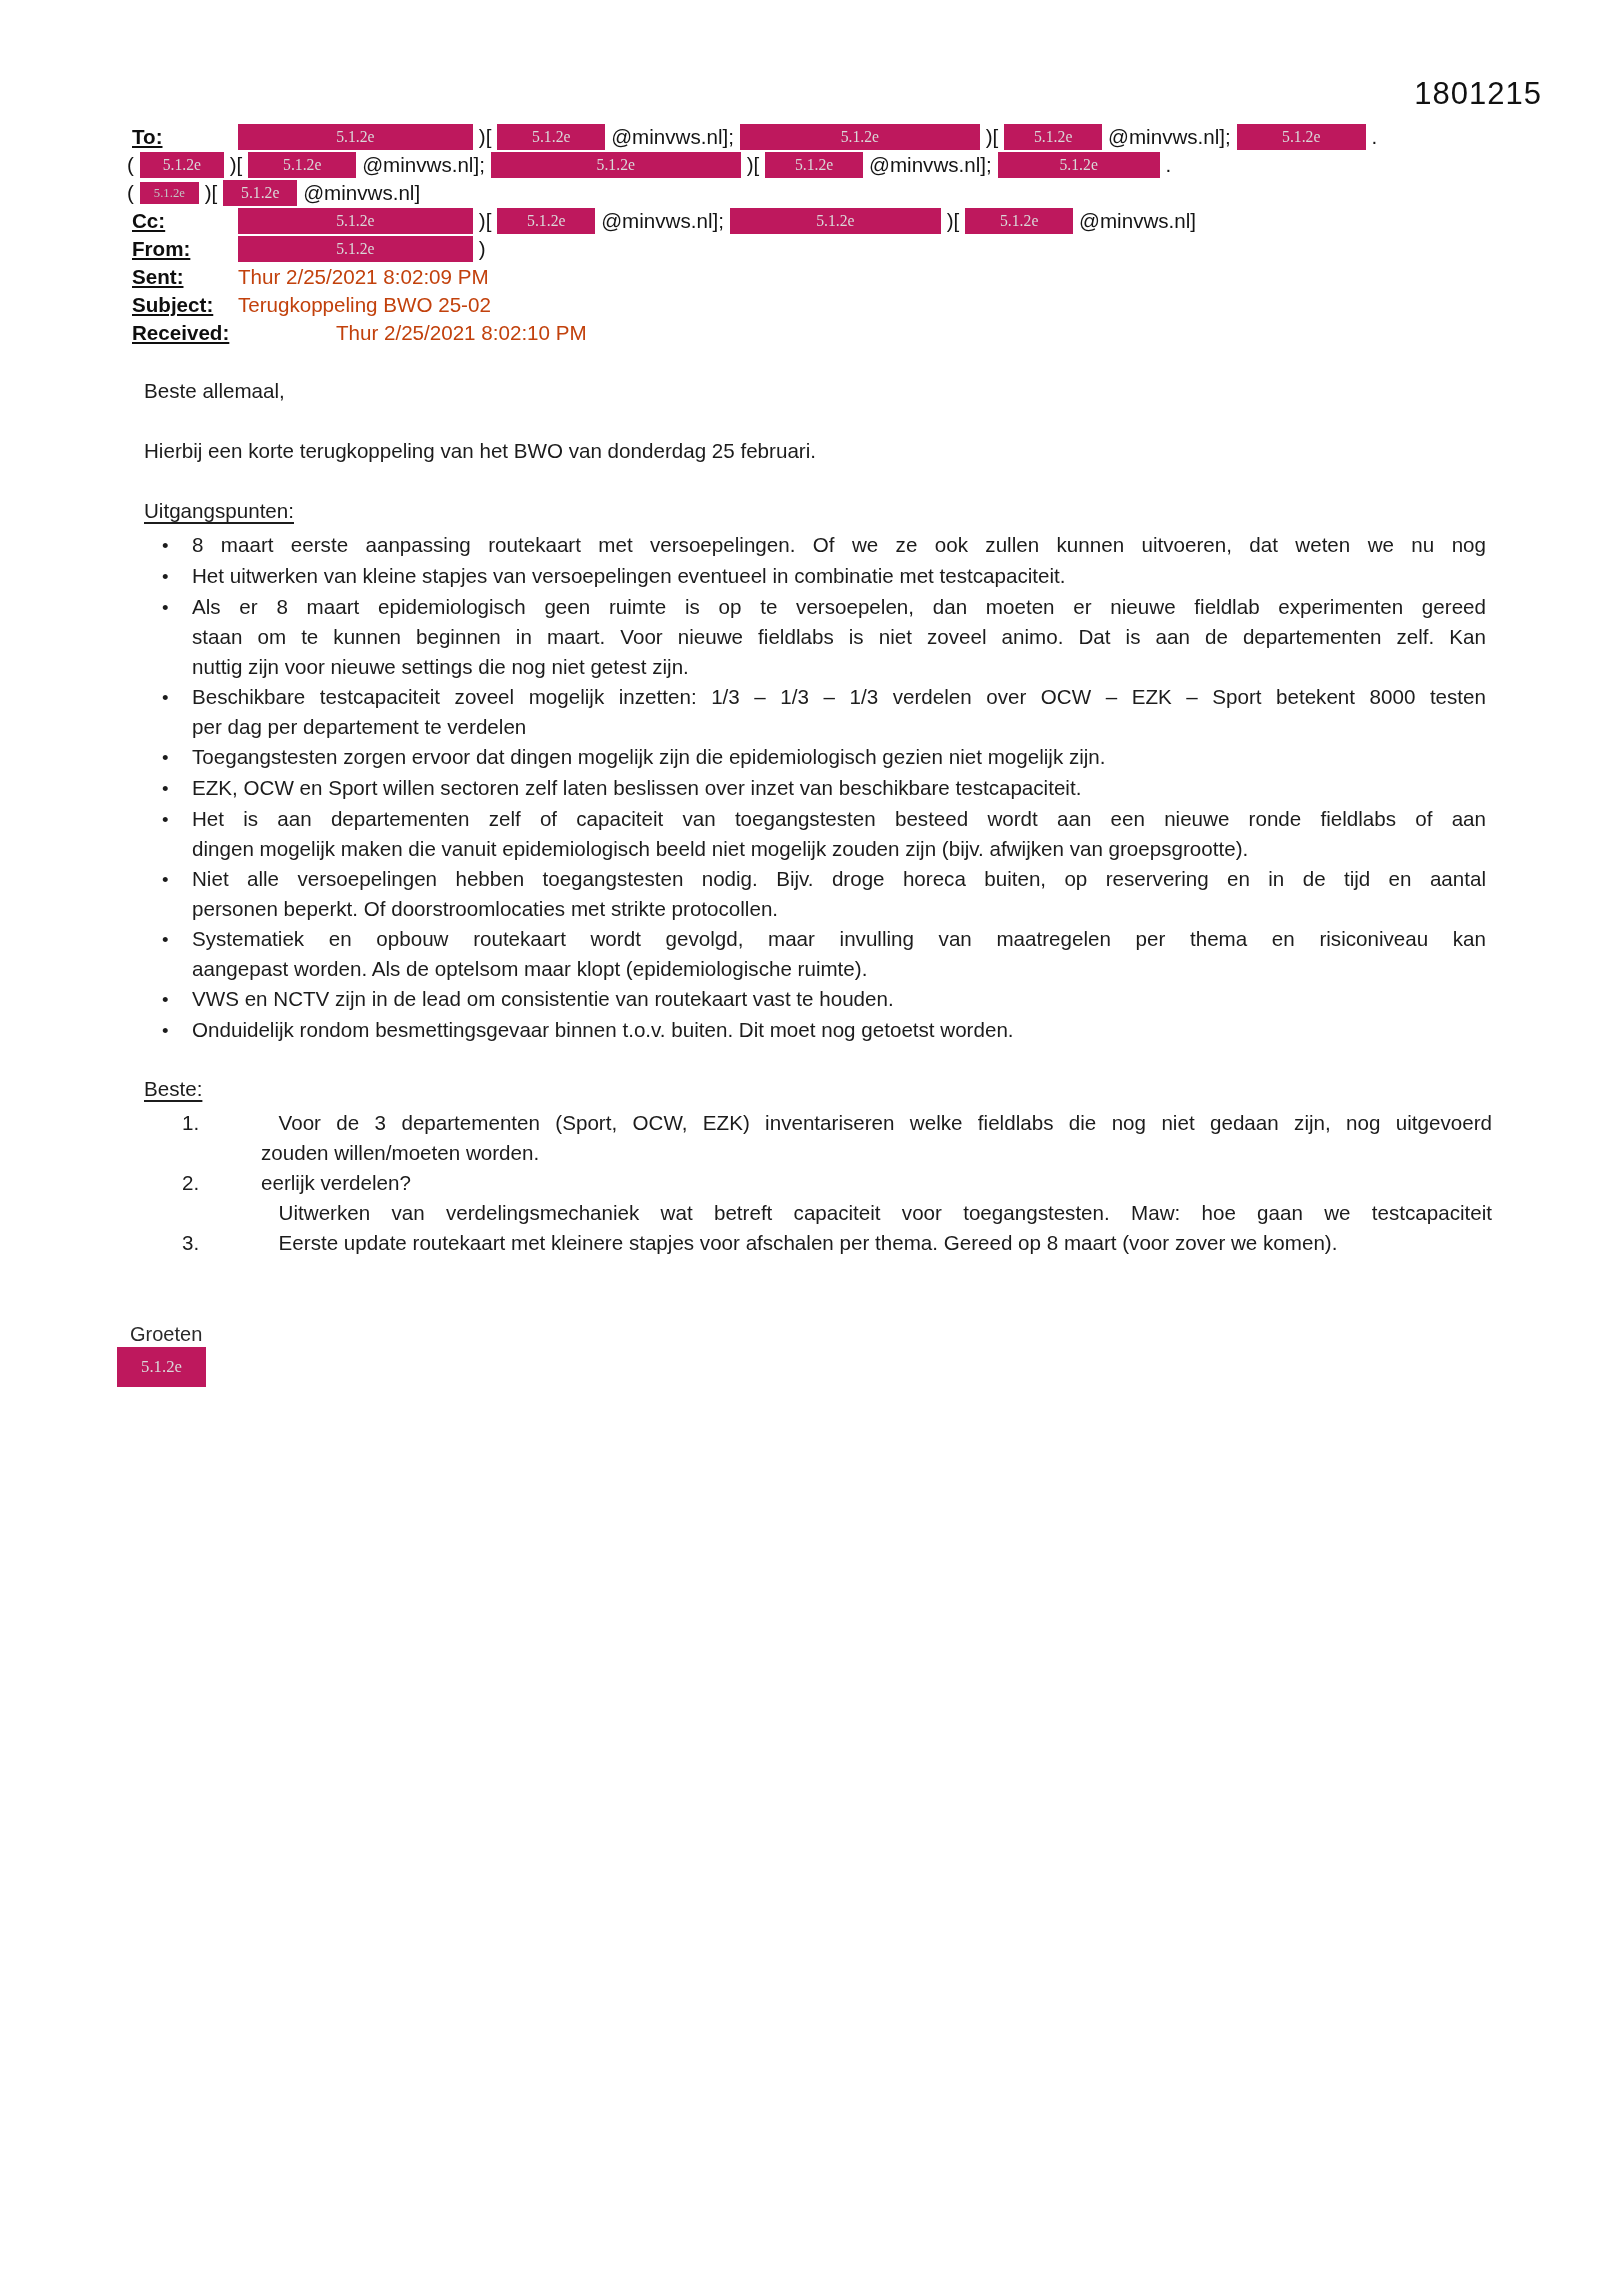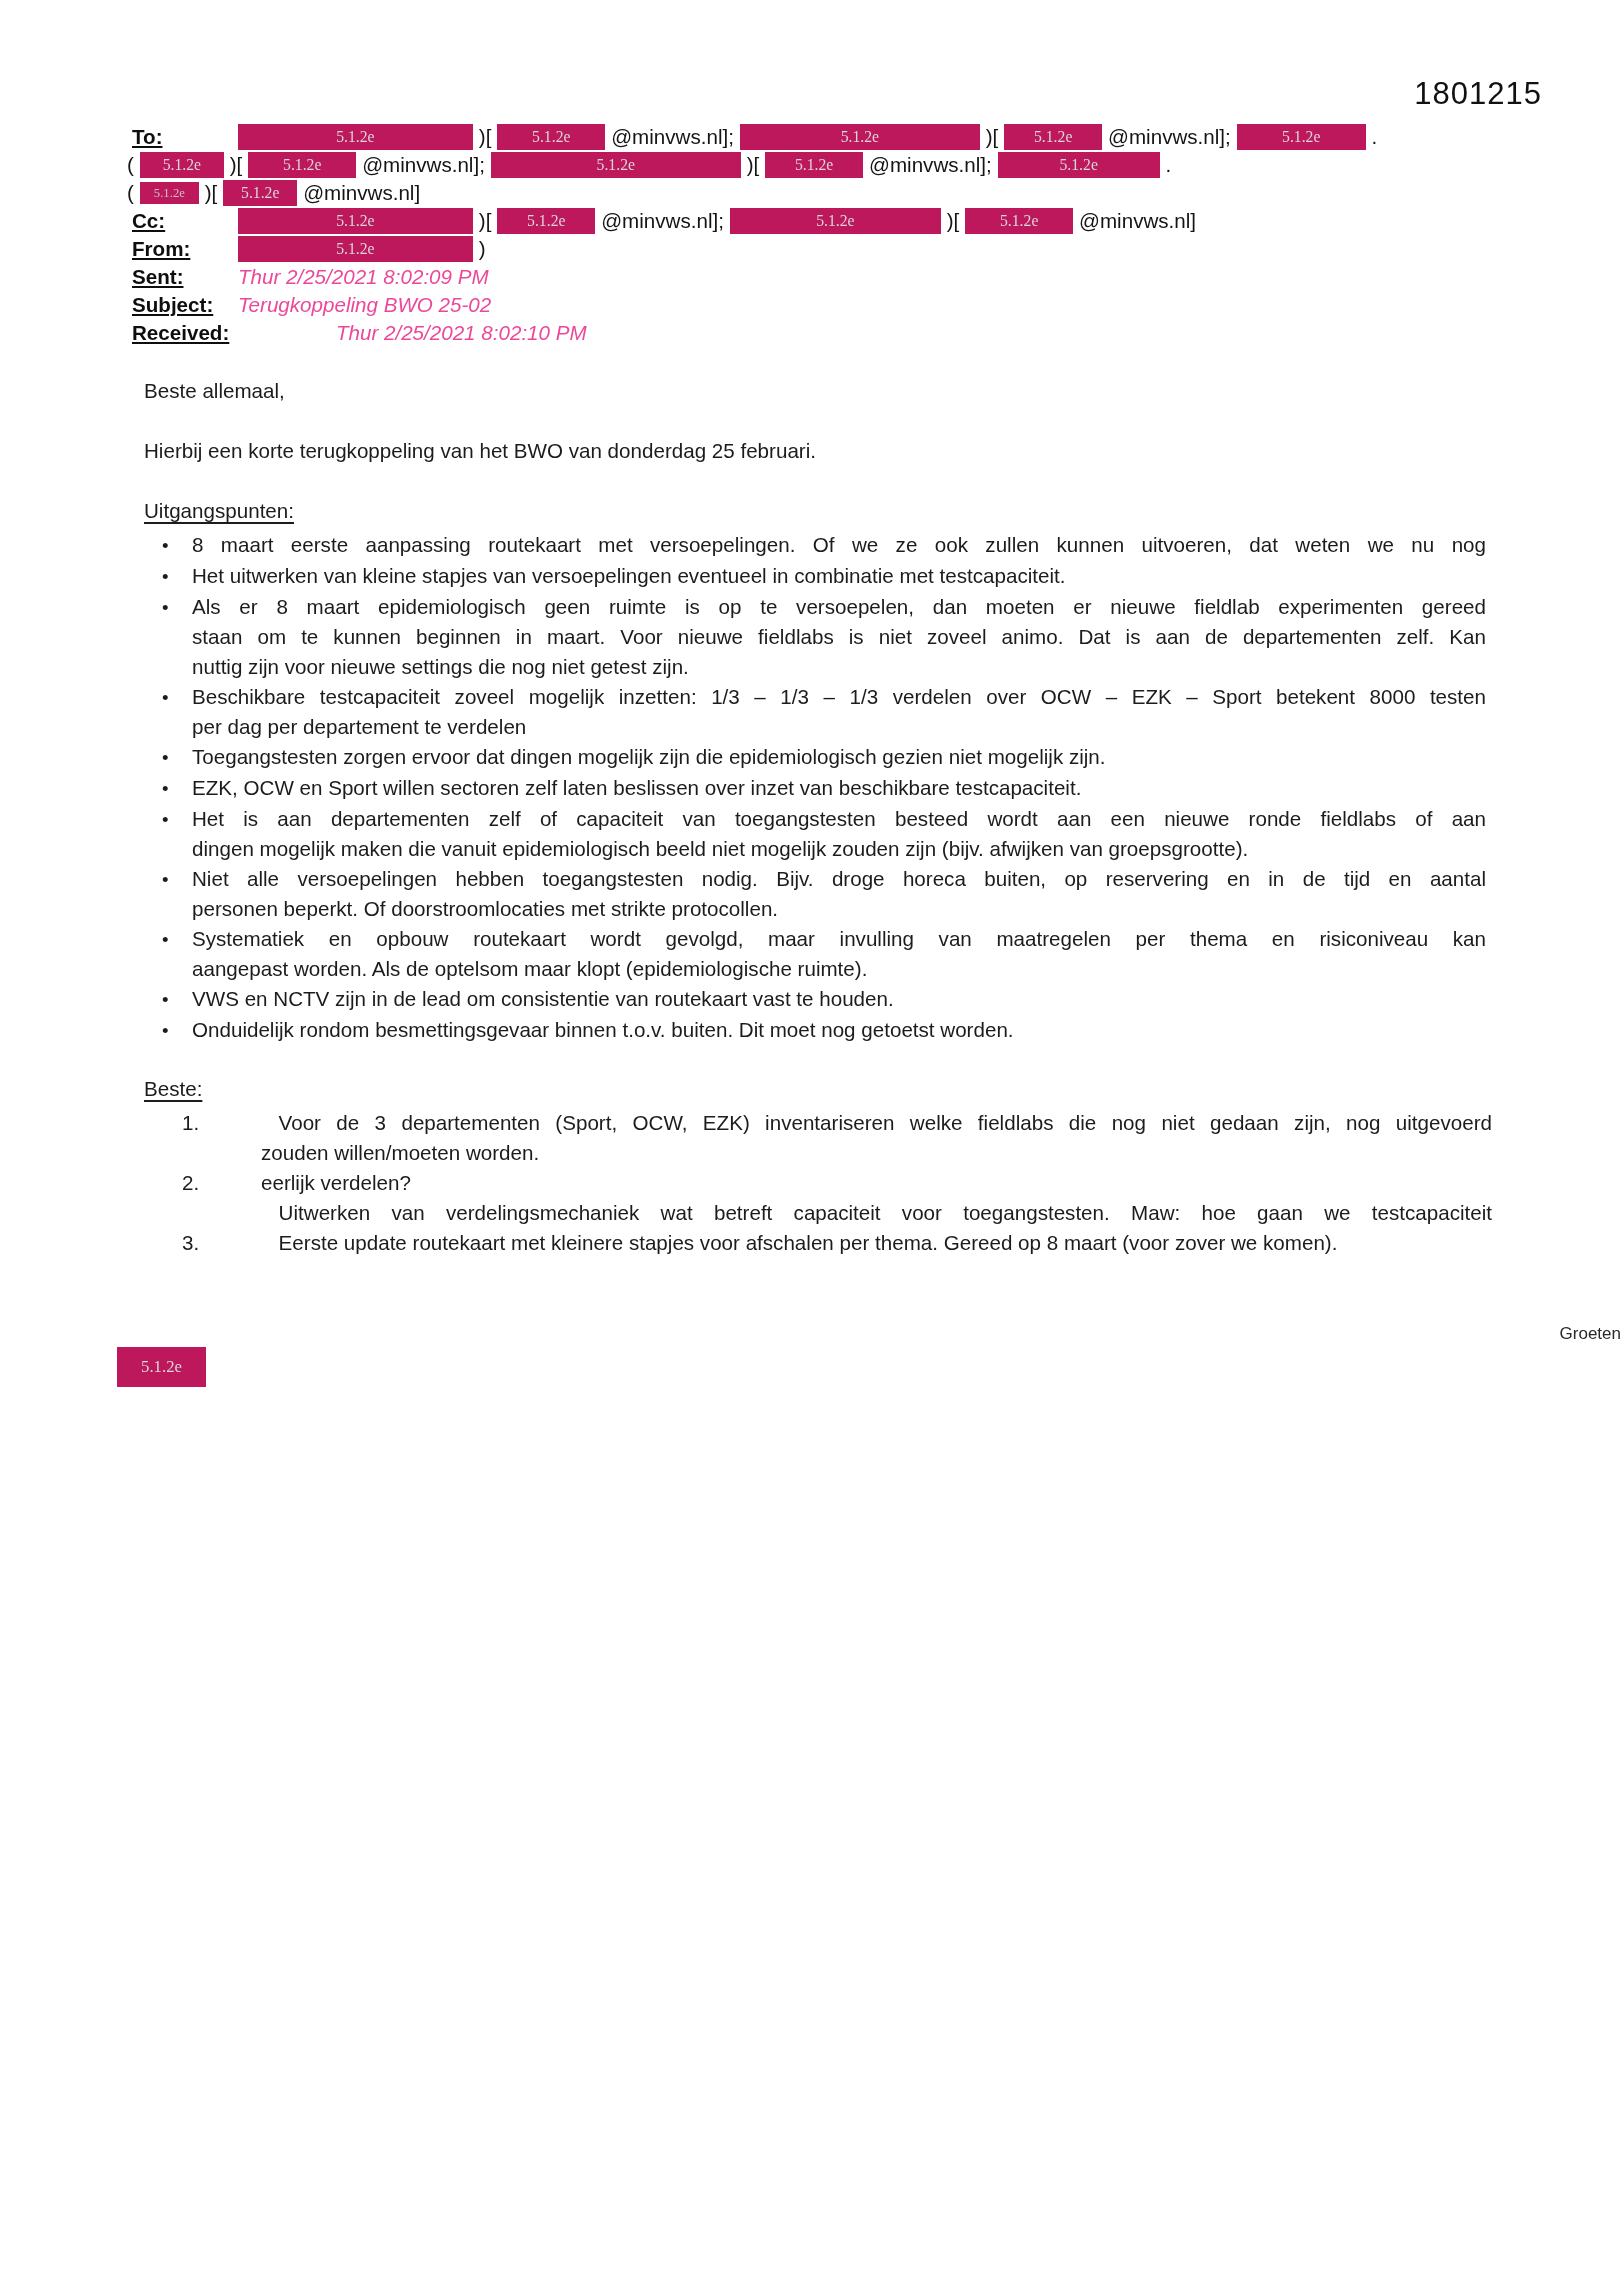--- a/index.html
+++ b/index.html
@@ -14,21 +14,21 @@
   }
   .doc-number{
     position:absolute;top:76px;right:79px;
     font-size:31px;letter-spacing:1px;color:#111;
   }
   
   .header{margin:123px 0 0 132px;font-size:20.6px;}
   .hline{display:flex;align-items:center;height:28px;gap:5.9px;white-space:nowrap;}
   .hline.outdent{margin-left:-4.9px;}
   .hlabel{font-weight:bold;color:#0e0e0e;width:100px;flex:none;text-decoration:underline;}
-  .hval{color:#ec4899;font-style:italic;}
+  .hval{color:#c2410c;}
   .hval.rx{margin-left:98px;}
   .sep{color:#151515;}
   .rbox{
     background:#be185d;color:#d9d9d9;
     font-size:15.7px;height:26.5px;margin:-2.9px 0;
     display:flex;align-items:center;justify-content:center;
     flex:none;
     font-family:Liberation Serif, serif;
   }
   .rbox.small{font-size:12.7px;color:#c4c4c4;height:22.5px;}
@@ -48,21 +48,21 @@
   .btext{width:1294px;}
   .line{min-height:30px;}
   .just{text-align:justify;text-align-last:justify;text-justify:inter-word;}
   .actions{margin:3.9px 0 0 182px;}
   .action{display:flex;}
   .num{width:79px;flex:none;}
   .alines{width:1231px;}
   .ind{text-indent:17.6px;}
   
   .closing{margin:61px 0 0 117px;}
-  .groeten{margin-left:24px;font-size:17px;line-height:30px;color:#2a2a2a;text-align:right;}
+  .groeten{margin-left:13px;font-size:20px;line-height:30px;color:#2a2a2a;}
   .closing-box{width:89px;height:40px;margin:-2px 0 0 0;font-size:16.7px;}
 </style>
 </head>
 <body>
 
 <div class="page">
 
   <div class="doc-number">1801215</div>
 
   <div class="header">

